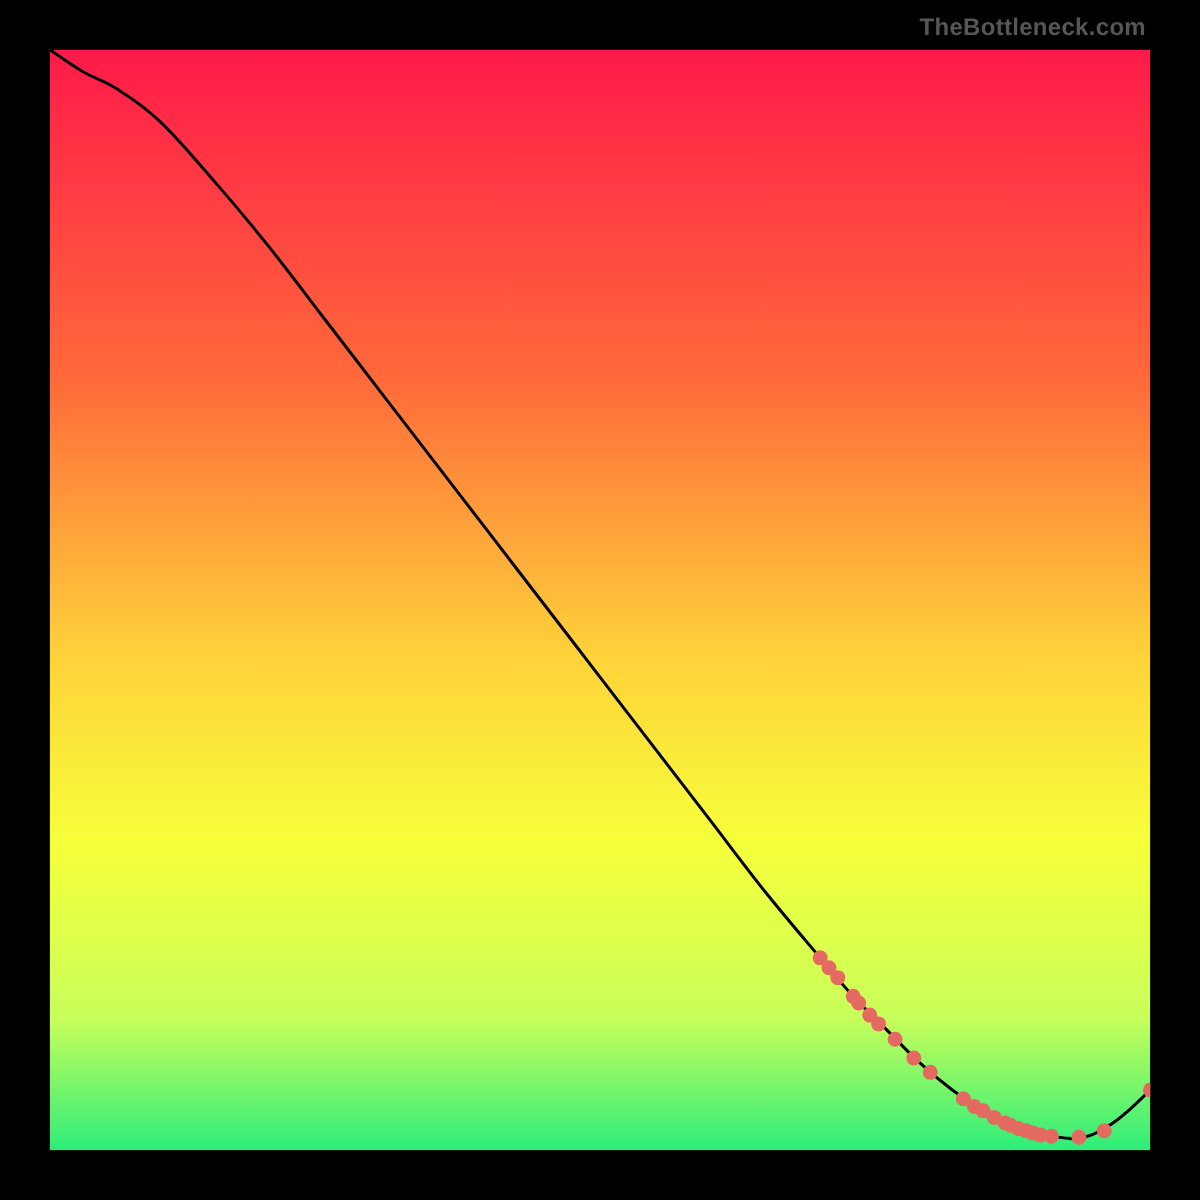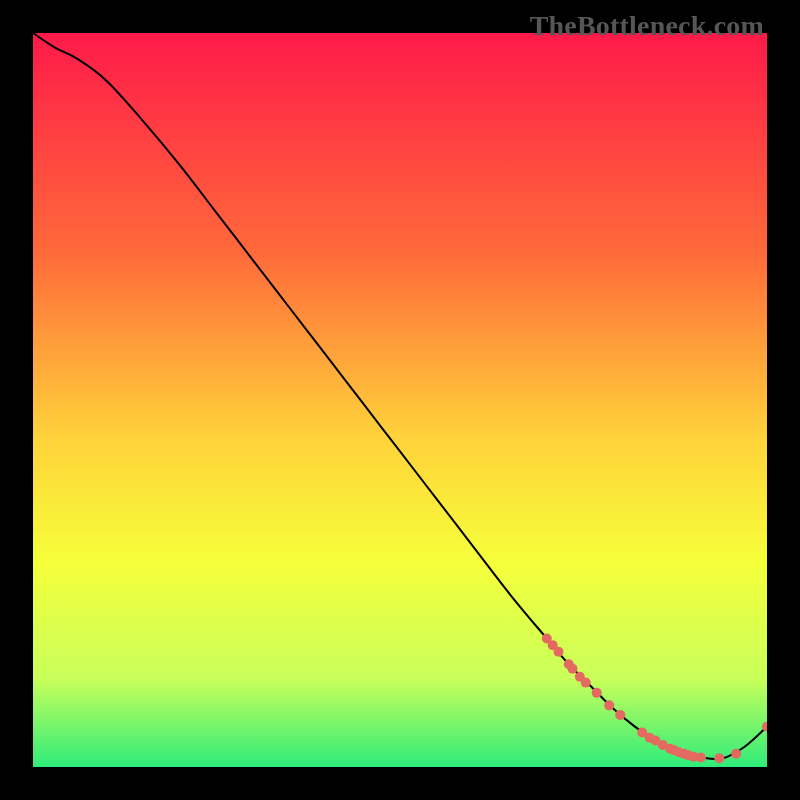--- a/index.html
+++ b/index.html
@@ -31,23 +31,23 @@
   svg.curve {
     position: absolute;
     inset: 0;
     width: 100%;
     height: 100%;
   }
   .watermark {
     position: absolute;
     top: 10px;
     right: 36px;
-    font-family: Liberation Serif, serif;
+    font-family: Liberation Sans, sans-serif;
     font-weight: 700;
-    font-size: 28px;
+    font-size: 16px;
     color: #565656;
     letter-spacing: 0.2px;
     user-select: none;
   }
 </style>
 </head>
 <body>
 
 <div class="stage">
   <div class="plot">

